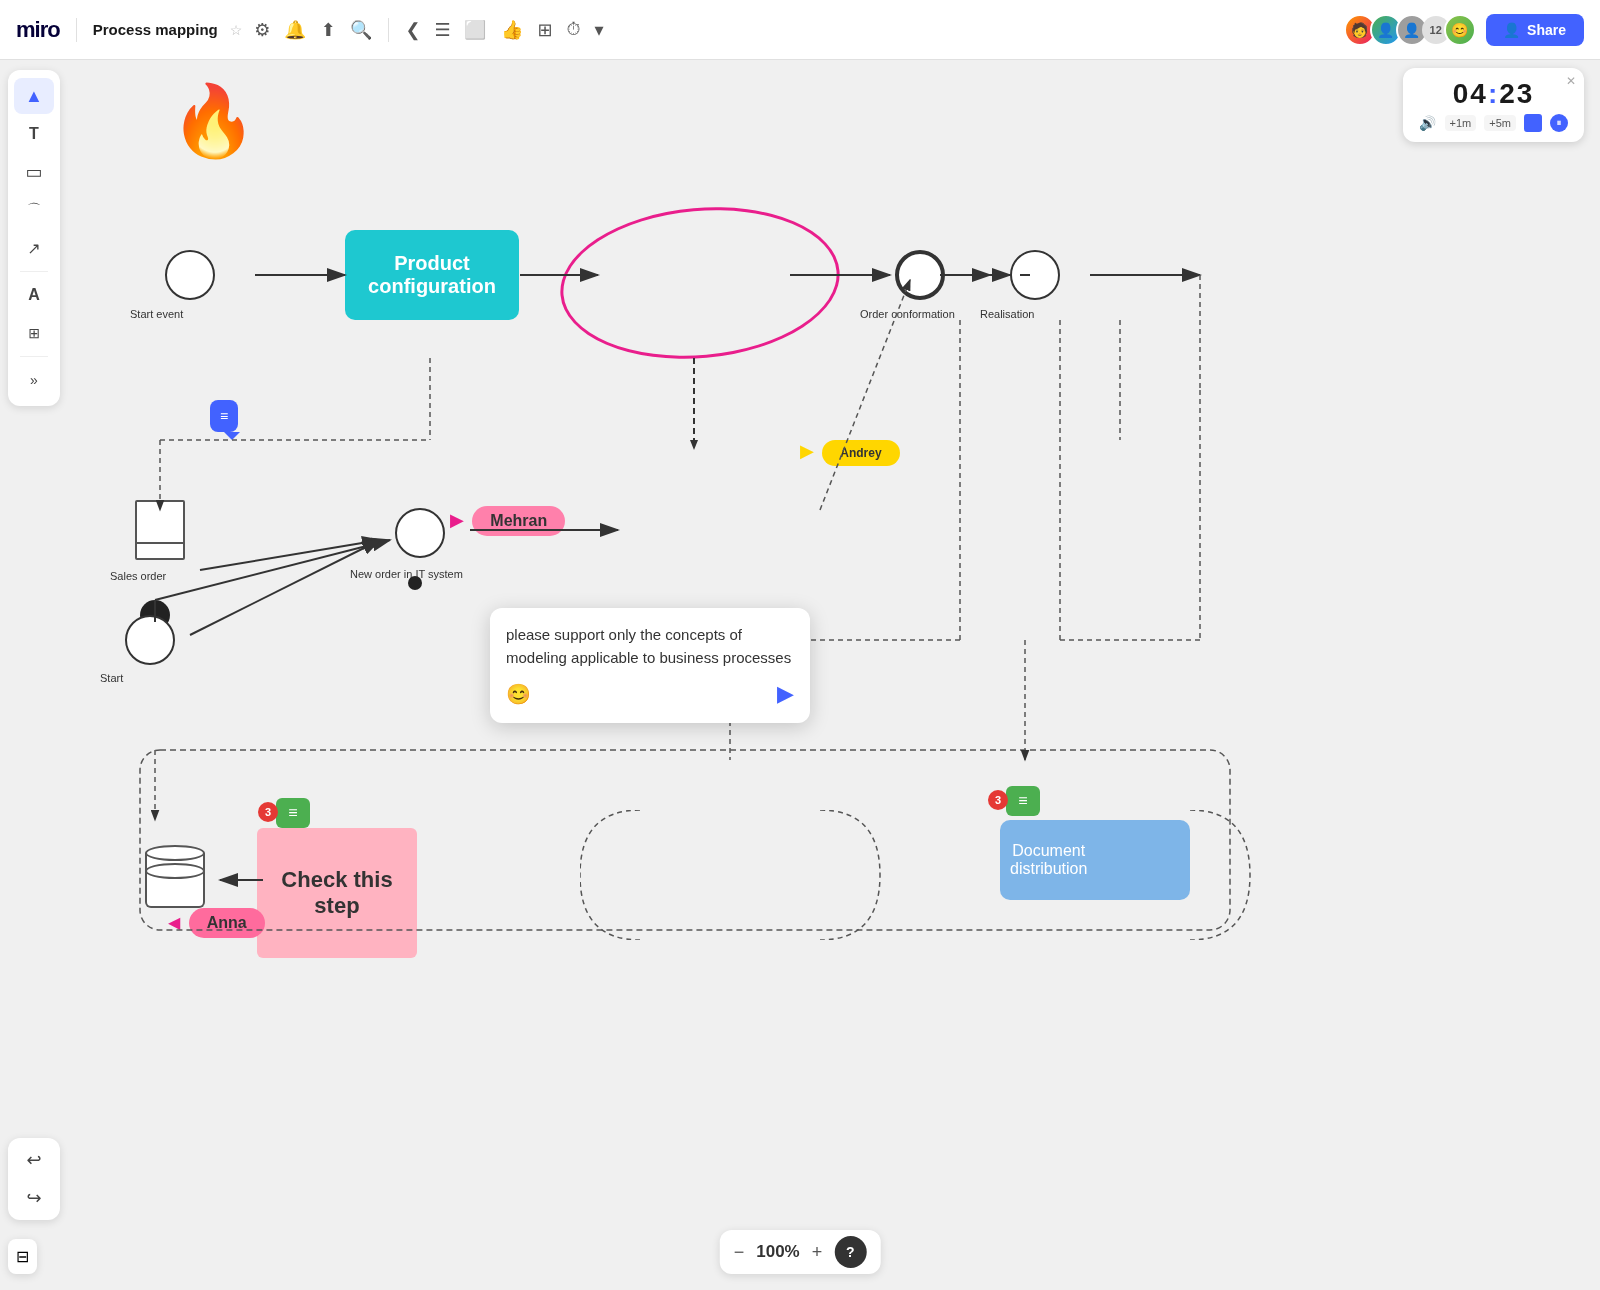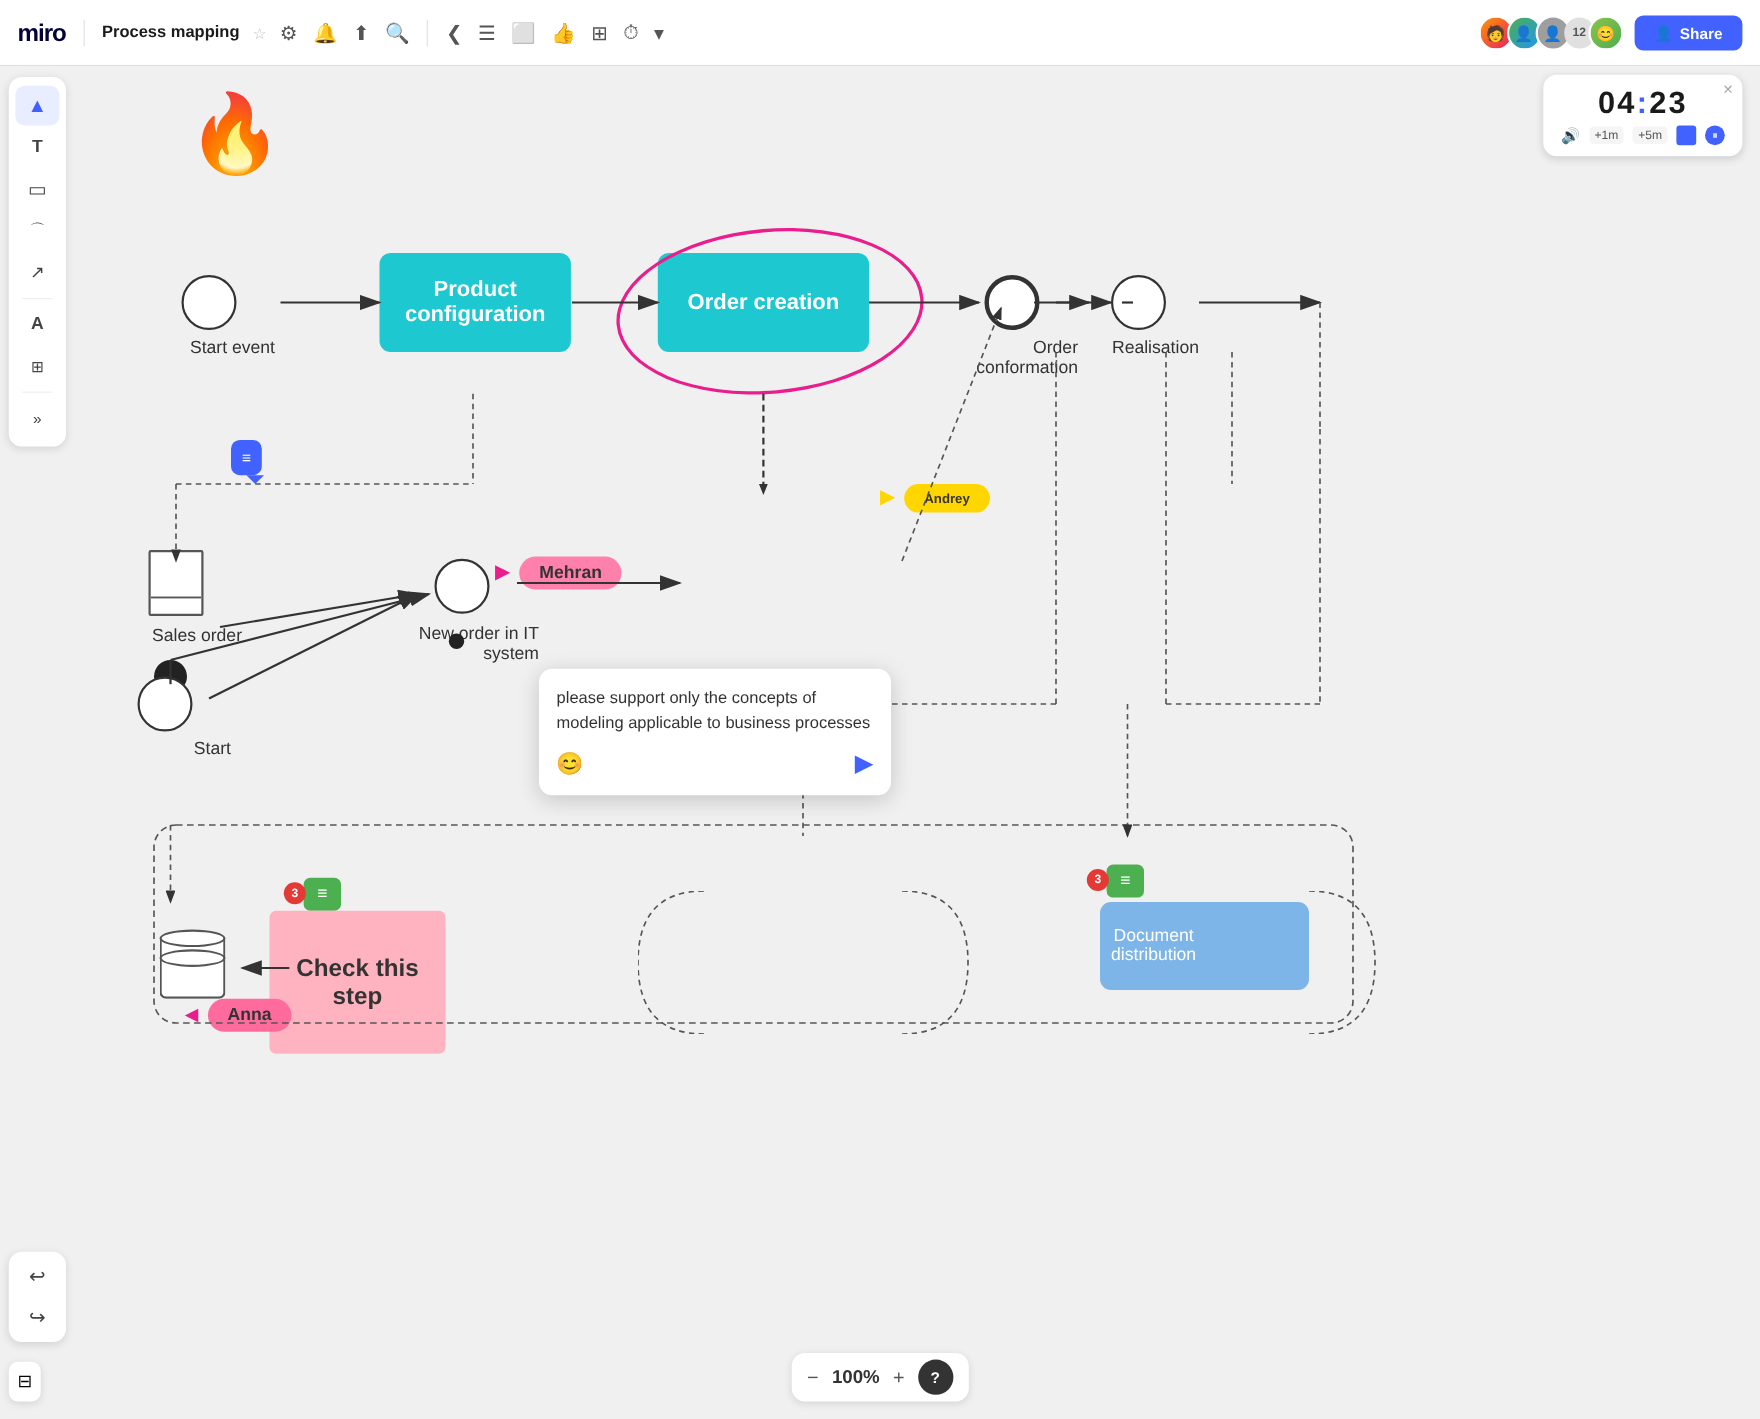--- a/index.html
+++ b/index.html
@@ -116,21 +116,21 @@
     .circle-node.thick { border-width: 4px; }
 
     
     #svg-overlay {
       position: absolute; top: 0; left: 0; width: 100%; height: 100%;
       pointer-events: none; z-index: 10;
     }
 
     
     .node-label {
-      position: absolute; text-align: right; font-size: 16px; color: #333;
+      position: absolute; text-align: left; font-size: 11px; color: #333;
       width: 120px;
     }
 
     
     .chat-bubble {
       background: #4262FF; color: #fff; border-radius: 8px;
       padding: 8px 10px; font-size: 14px;
     }
     .chat-bubble::after {
       content: ''; position: absolute; bottom: -8px; left: 14px;
@@ -351,23 +351,20 @@
   <div style="position:absolute; top:20px; left:170px; font-size:70px;">🔥</div>
 
   <div class="flow-node circle-node" style="left:165px; top:190px; width:50px; height:50px;"></div>
   <div class="node-label" style="left:130px; top:248px;">Start event</div>
 
   <div class="flow-node teal-box" style="left:345px; top:170px; width:174px; height:90px;">
     <span style="white-space:pre-line;">Product
 configuration</span>
   </div>
 
-  <div class="flow-node teal-box" style="left:598px; top:170px; width:192px; height:90px;">
-    <span>Order creation</span>
-  </div>
 
   <div class="pink-oval" style="left:560px; top:148px; width:280px; height:150px; transform: rotate(-5deg);"></div>
 
   <div class="flow-node circle-node thick" style="left:895px; top:190px; width:50px; height:50px;"></div>
   <div class="node-label" style="left:860px; top:248px; width:120px;">Order
 conformation</div>
 
   <div class="flow-node circle-node" style="left:1010px; top:190px; width:50px; height:50px;"></div>
   <div class="node-label" style="left:980px; top:248px; width:110px;">Realisation</div>
 
@@ -414,21 +411,21 @@
     </div>
   </div>
 
   <div style="position:absolute; left:270px; top:750px;">
 
     <div class="badge" style="top:-8px; right:-8px;">3</div>
     <div class="comment-icon" style="position:absolute; top:-12px; left:6px;">
       <span>≡</span>
     </div>
   </div>
-  <div class="flow-node pink-sticky" style="left:245px; top:768px; width:160px; height:130px;">
+  <div class="flow-node pink-sticky" style="left:257px; top:768px; width:160px; height:130px;">
     <span style="white-space:pre-line;">Check this
 step</span>
   </div>
 
   <div style="position:absolute; left:168px; top:848px;">
     <span style="color:#E91E8C; font-size:16px;">◀</span>
     <span class="red-label" style="margin-left:4px;">Anna</span>
   </div>
 
   <div style="position:absolute; left:145px; top:785px;">

